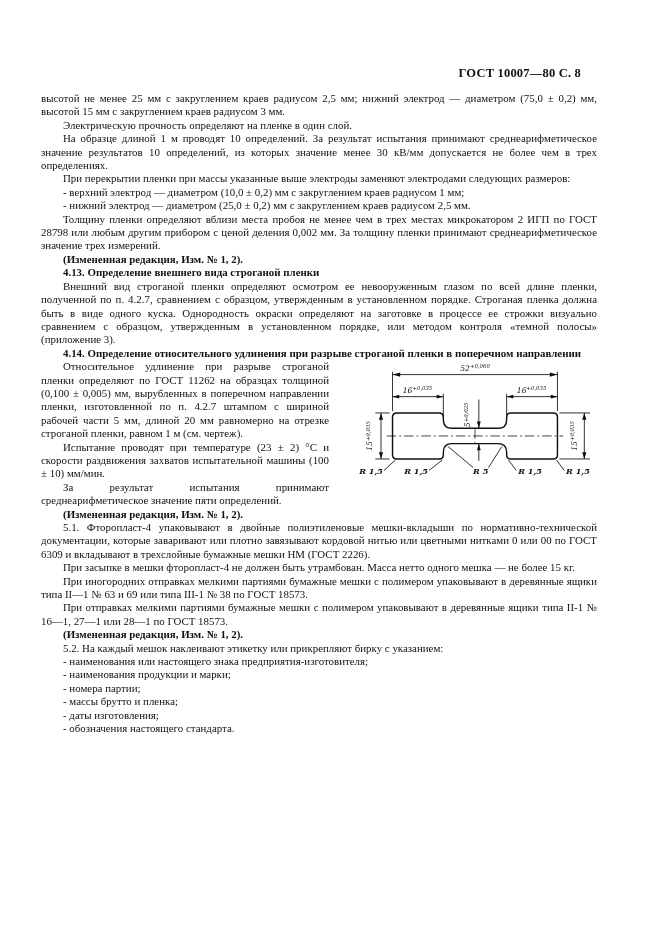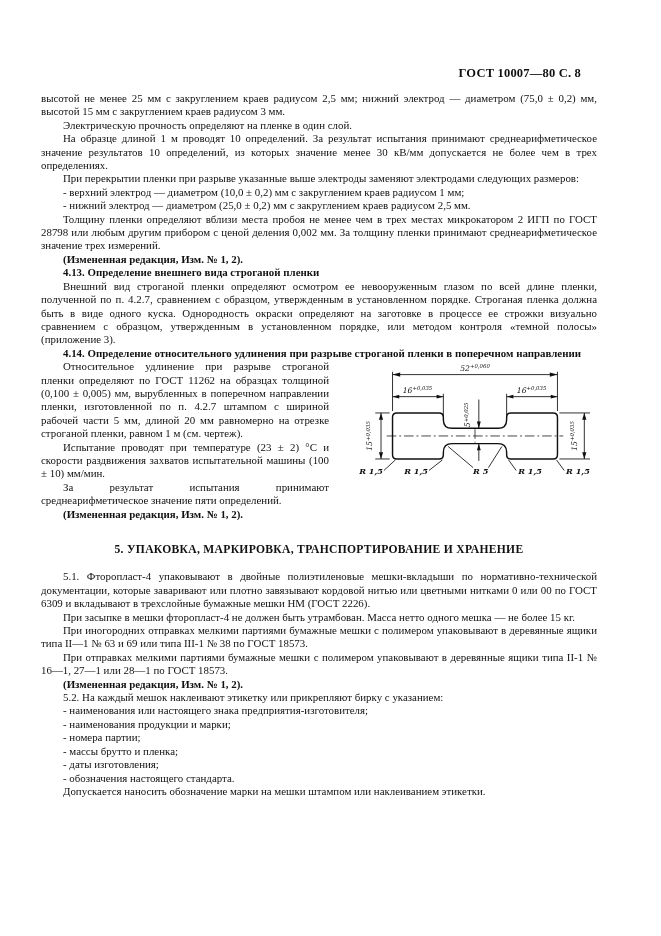--- a/index.html
+++ b/index.html
@@ -61,21 +61,21 @@
 
 <div class="page">
 
   <div class="header">ГОСТ 10007—80 С. 8</div>
 
   <div class="content">
 
     <p class="flush">высотой не менее 25 мм с закруглением краев радиусом 2,5 мм; нижний электрод — диаметром (75,0 ± 0,2) мм, высотой 15 мм с закруглением краев радиусом 3 мм.</p>
     <p>Электрическую прочность определяют на пленке в один слой.</p>
     <p>На образце длиной 1 м проводят 10 определений. За результат испытания принимают среднеарифметическое значение результатов 10 определений, из которых значение менее 30 кВ/мм допускается не более чем в трех определениях.</p>
-    <p>При перекрытии пленки при разрыве указанные выше электроды заменяют электродами следующих размеров:</p>
+    <p>При перекрытии пленки при массы указанные выше электроды заменяют электродами следующих размеров:</p>
     <p>- верхний электрод — диаметром (10,0 ± 0,2) мм с закруглением краев радиусом 1 мм;</p>
     <p>- нижний электрод — диаметром (25,0 ± 0,2) мм с закруглением краев радиусом 2,5 мм.</p>
     <p>Толщину пленки определяют вблизи места пробоя не менее чем в трех местах микрокатором 2 ИГП по ГОСТ 28798 или любым другим прибором с ценой деления 0,002 мм. За толщину пленки принимают среднеарифметическое значение трех измерений.</p>
     <p class="bold">(Измененная редакция, Изм. № 1, 2).</p>
     <p class="bold">4.13. Определение внешнего вида строганой пленки</p>
     <p>Внешний вид строганой пленки определяют осмотром ее невооруженным глазом по всей длине пленки, полученной по п. 4.2.7, сравнением с образцом, утвержденным в установленном порядке. Строганая пленка должна быть в виде одного куска. Однородность окраски определяют на заготовке в процессе ее строжки визуально сравнением с образцом, утвержденным в установленном порядке, или методом контроля «темной полосы» (приложение 3).</p>
     <p class="bold">4.14. Определение относительного удлинения при разрыве строганой пленки в поперечном направлении</p>
 
     <div class="figure-wrap">
 
@@ -143,30 +143,28 @@
           <text class="rad" x="241" y="117" text-anchor="start">R 1,5</text>
         </g>
       </svg>
 
       <p>Относительное удлинение при разрыве строганой пленки определяют по ГОСТ 11262 на образцах толщиной (0,100 ± 0,005) мм, вырубленных в поперечном направлении пленки, изготовленной по п. 4.2.7 штампом с шириной рабочей части 5 мм, длиной 20 мм равномерно на отрезке строганой пленки, равном 1 м (см. чертеж).</p>
       <p>Испытание проводят при температуре (23 ± 2) °С и скорости раздвижения захватов испытательной машины (100 ± 10) мм/мин.</p>
       <p>За результат испытания принимают среднеарифметическое значение пяти определений.</p>
       <p class="bold">(Измененная редакция, Изм. № 1, 2).</p>
     </div>
 
-    <p class="sec5-heading">5. УПАКОВКА, МАРКИРОВКА, ТРАНСПОРТИРОВАНИЕ И ХРАНЕНИЕ</p>
 
     <p>5.1. Фторопласт-4 упаковывают в двойные полиэтиленовые мешки-вкладыши по нормативно-технической документации, которые заваривают или плотно завязывают кордовой нитью или цветными нитками 0 или 00 по ГОСТ 6309 и вкладывают в трехслойные бумажные мешки НМ (ГОСТ 2226).</p>
     <p>При засыпке в мешки фторопласт-4 не должен быть утрамбован. Масса нетто одного мешка — не более 15 кг.</p>
     <p>При иногородних отправках мелкими партиями бумажные мешки с полимером упаковывают в деревянные ящики типа II—1 № 63 и 69 или типа III-1 № 38 по ГОСТ 18573.</p>
     <p>При отправках мелкими партиями бумажные мешки с полимером упаковывают в деревянные ящики типа II-1 № 16—1, 27—1 или 28—1 по ГОСТ 18573.</p>
     <p class="bold">(Измененная редакция, Изм. № 1, 2).</p>
     <p>5.2. На каждый мешок наклеивают этикетку или прикрепляют бирку с указанием:</p>
     <p>- наименования или настоящего знака предприятия-изготовителя;</p>
     <p>- наименования продукции и марки;</p>
     <p>- номера партии;</p>
     <p>- массы брутто и пленка;</p>
     <p>- даты изготовления;</p>
     <p>- обозначения настоящего стандарта.</p>
-    <p>Допускается наносить обозначение марки на мешки штампом или наклеиванием этикетки.</p>
 
   </div>
 </div>
 
 </body></html>

